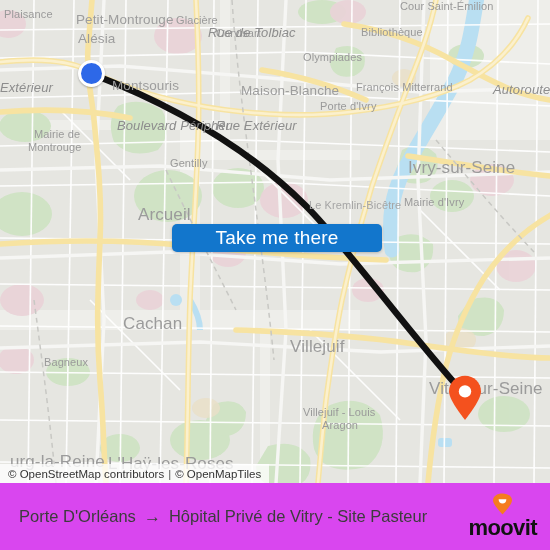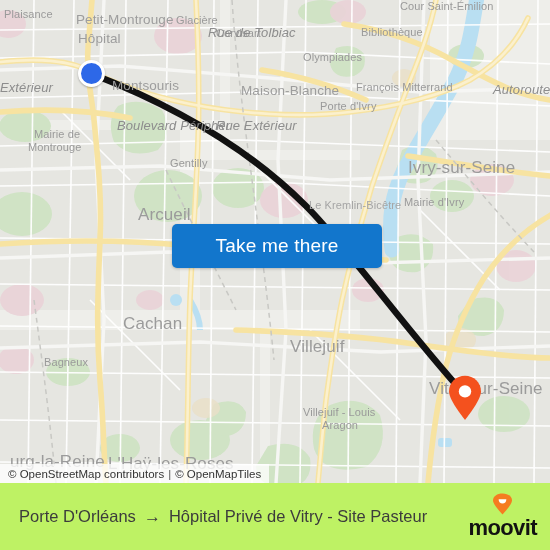--- a/index.html
+++ b/index.html
@@ -74,21 +74,21 @@
     width: 36px;
     height: 46px;
   }
 
   
   #take-me-there {
     position: absolute;
     left: 172px;
     top: 224px;
     width: 210px;
-    height: 44px;
+    height: 28px;
     background: #1276cc;
     color: #ffffff;
     border: none;
     border-radius: 5px;
     font-family: "Liberation Sans", sans-serif;
     font-size: 19px;
     font-weight: 400;
     letter-spacing: .2px;
     cursor: pointer;
     box-shadow: 0 1px 3px rgba(0,0,0,.22);
@@ -118,21 +118,21 @@
   }
   .attr-sep { margin: 0 4px; color: #555; }
 
   
   #footer {
     position: absolute;
     left: 0;
     top: 483px;
     width: 550px;
     height: 67px;
-    background: #bef264;
+    background: #d946ef;
     display: flex;
     align-items: center;
   }
   #footer-route {
     display: flex;
     align-items: center;
     margin-left: 19px;
     font-size: 16.5px;
     color: #3c3c3c;
     white-space: nowrap;
@@ -317,21 +317,21 @@
         <path d="M92,74 C180,108 252,152 306,206 C348,248 406,330 466,396" stroke="#111111" stroke-width="6.5" fill="none" stroke-linecap="round"></path>
       </g>
     </svg>
 
     <div id="map-labels">
         <div class="lbl place" style="left: 4px; top: 8px;">Plaisance</div>
         <div class="lbl city-md" style="left: 76px; top: 12px;">Petit-Montrouge</div>
         <div class="lbl place" style="left: 176px; top: 14px;">Glacière</div>
         <div class="lbl place" style="left: 216px; top: 27px;">Corvisart</div>
         <div class="lbl place" style="left: 400px; top: 0px;">Cour Saint-Émilion</div>
-        <div class="lbl city-md" style="left: 78px; top: 31px;">Hôpital</div>
+        <div class="lbl city-md" style="left: 78px; top: 31px;">Alésia</div>
         <div class="lbl road" style="left: 208px; top: 25px;">Rue de Tolbiac</div>
         <div class="lbl place" style="left: 303px; top: 51px;">Olympiades</div>
         <div class="lbl place" style="left: 361px; top: 26px;">Bibliothèque</div>
         <div class="lbl place" style="left: 356px; top: 37px; margin-top: 44px;">François Mitterrand</div>
         <div class="lbl road" style="left: 0px; top: 80px;">Extérieur</div>
         <div class="lbl city-md" style="left: 112px; top: 78px;">Montsouris</div>
         <div class="lbl city-md" style="left: 241px; top: 83px;">Maison-Blanche</div>
         <div class="lbl place" style="left: 320px; top: 100px;">Porte d'Ivry</div>
         <div class="lbl road" style="left: 493px; top: 82px;">Autoroute d</div>
         <div class="lbl place" style="left: 34px; top: 128px;">Mairie de</div>

